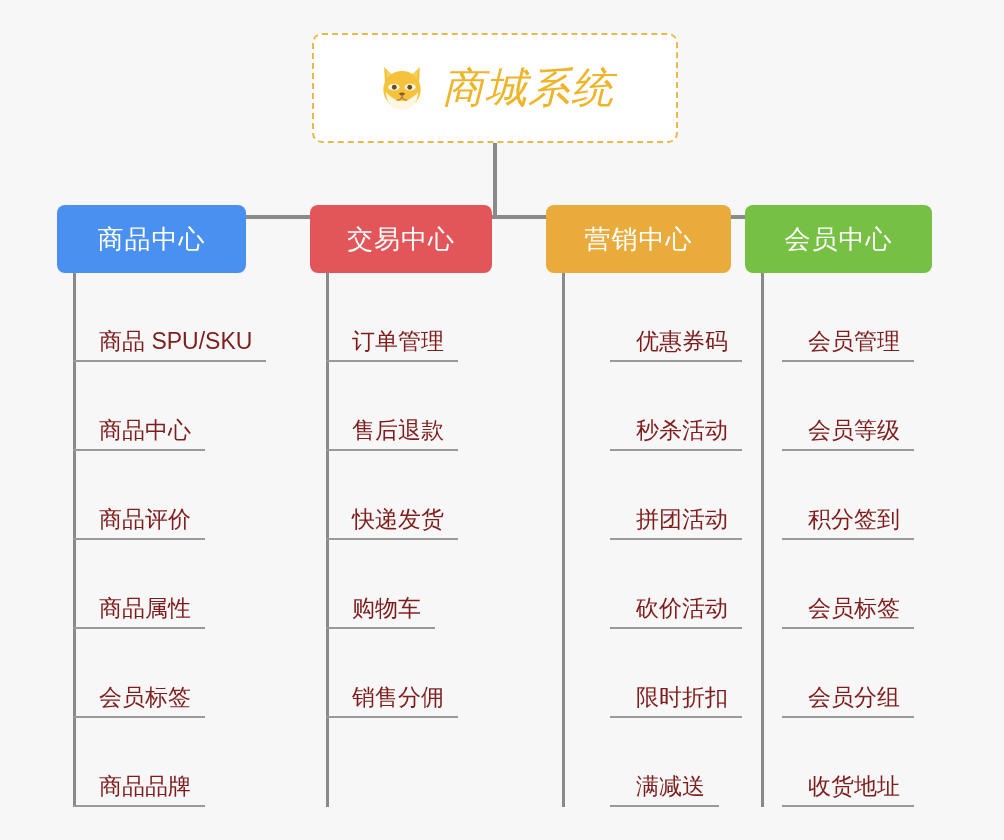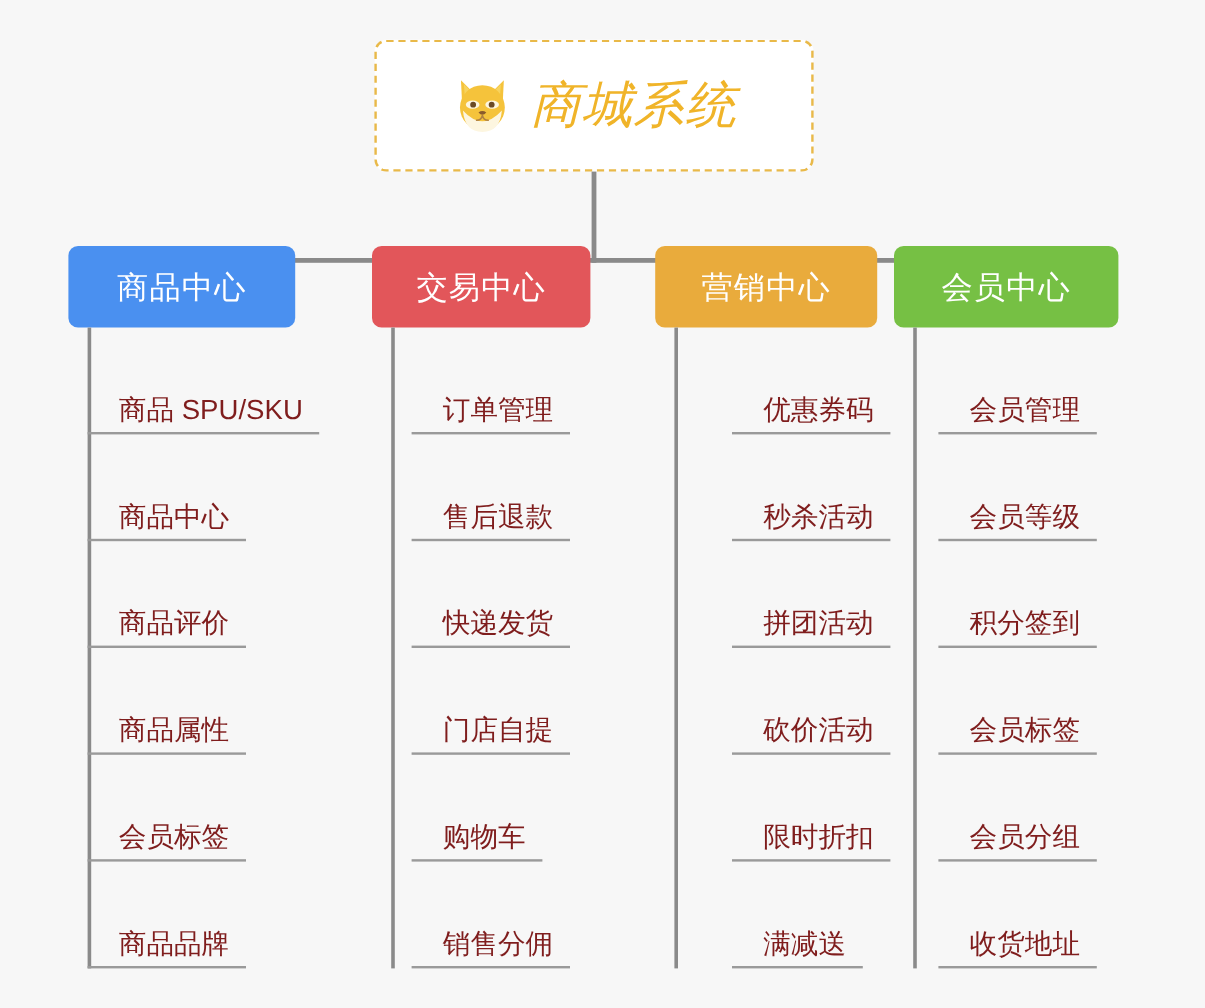--- a/index.html
+++ b/index.html
@@ -166,32 +166,29 @@
           <div class="leaf">
             <span class="leaf-label">商品品牌</span>
           </div>
         </div>
       </div>
       <div class="column" style="left: 310px; width: 182px;">
         <div class="cat-header" style="background: rgb(226, 86, 90); width: 182px;">
           <span>交易中心</span>
         </div>
         <div class="spine" style="left: 16px; height: 534px;"></div>
-        <div class="item-list" style="left: 16px; margin-left: 17px;">
+        <div class="item-list" style="left: 16px;">
           <div class="leaf">
             <span class="leaf-label">订单管理</span>
           </div>
           <div class="leaf">
             <span class="leaf-label">售后退款</span>
           </div>
           <div class="leaf">
             <span class="leaf-label">快递发货</span>
-          </div>
-          <div class="leaf">
-            <span class="leaf-label">门店自提</span>
           </div>
           <div class="leaf">
             <span class="leaf-label">购物车</span>
           </div>
           <div class="leaf">
             <span class="leaf-label">销售分佣</span>
           </div>
         </div>
       </div>
       <div class="column" style="left: 546px; width: 180px;">

